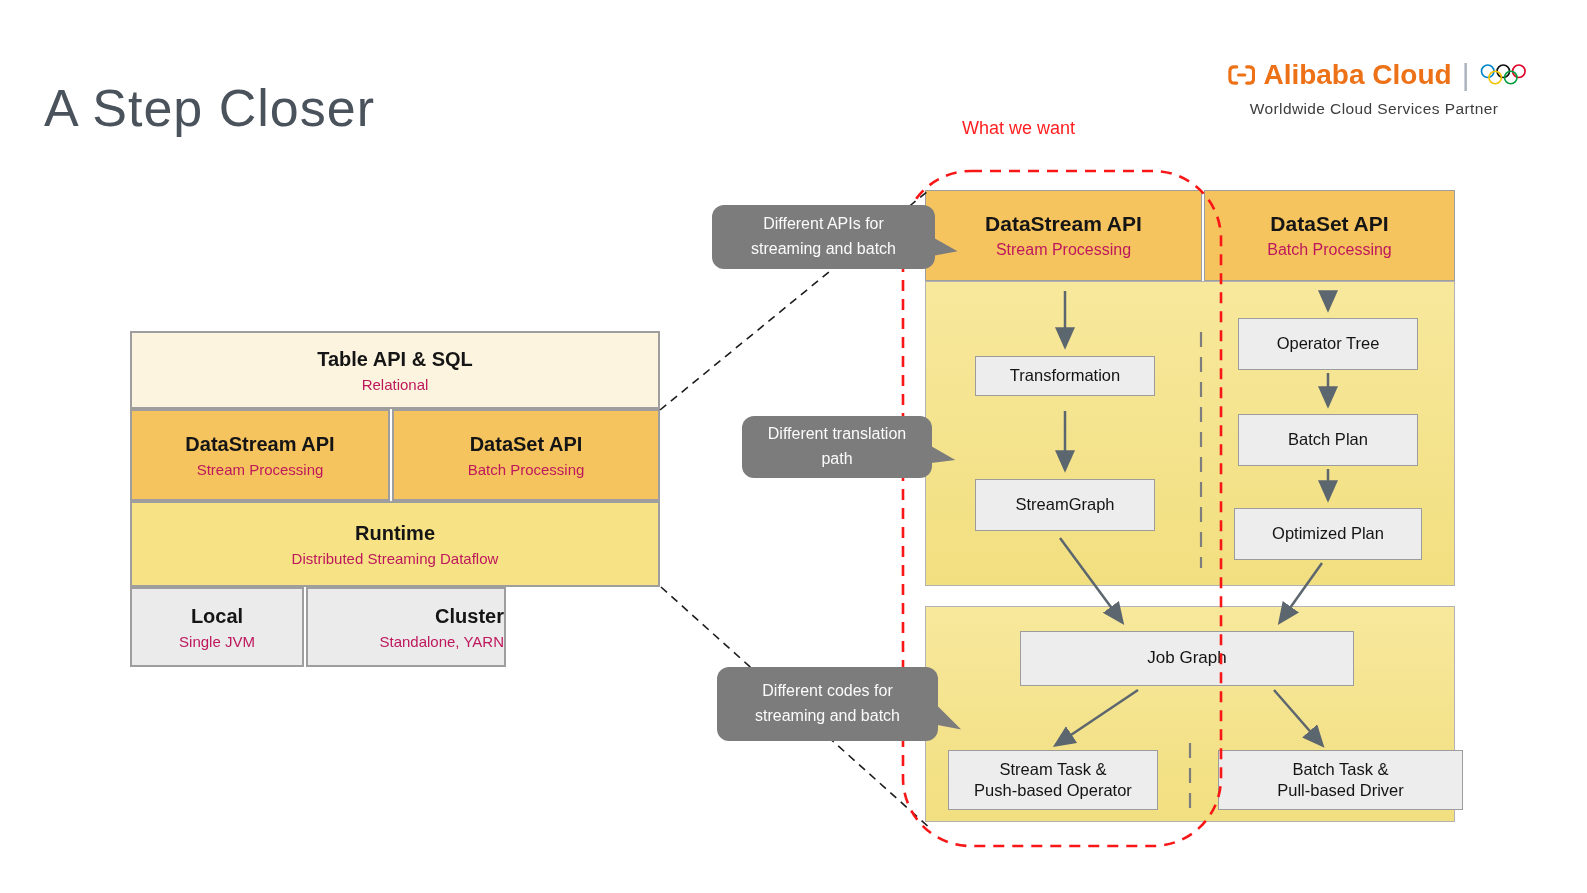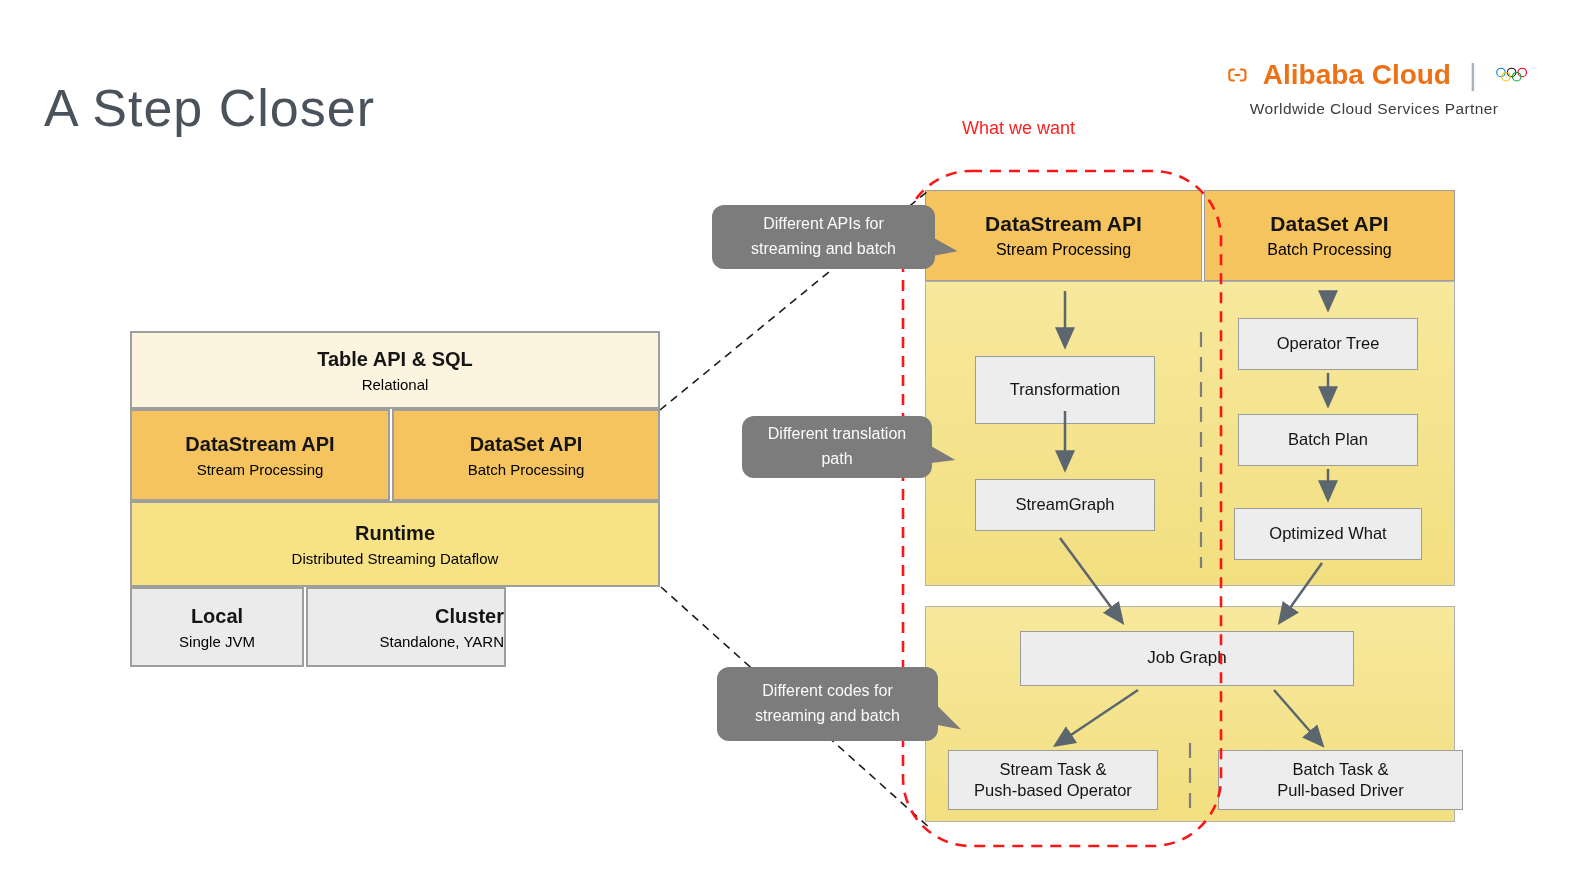--- a/index.html
+++ b/index.html
@@ -3,30 +3,30 @@
 <meta charset="utf-8">
 <style>
   html,body{margin:0;padding:0;background:#fff;}
   .slide{position:relative;width:1587px;height:893px;background:#ffffff;overflow:hidden;
          font-family:"Liberation Sans",sans-serif;}
   .abs{position:absolute;}
   .title{left:44px;top:78px;font-size:52px;color:#4a525b;letter-spacing:1px;font-weight:500;}
   .what-we-want{left:962px;top:118px;font-size:18px;color:#ff1f1f;font-weight:500;}
 
   
-  .logo-row{left:1228px;top:52px;width:300px;height:46px;display:flex;align-items:center;gap:16px;}
+  .logo-row{left:1228px;top:52px;width:300px;height:46px;display:flex;align-items:center;gap:8px;}
   .brand{font-size:28px;font-weight:bold;color:#ED7117;white-space:nowrap;}
   .logo-sep{font-size:30px;color:#aab3bb;font-weight:200;margin:0 2px;}
   .tagline{left:1246px;top:100px;width:256px;text-align:center;font-size:15.5px;color:#3d3d3d;letter-spacing:.4px;}
 
   
   .box{box-sizing:border-box;border:2px solid #9E9E9E;display:flex;flex-direction:column;
        align-items:center;justify-content:center;text-align:center;}
   .bt{font-weight:bold;font-size:20px;color:#151515;}
-  .bs{font-size:15px;color:#000000;margin-top:5px;}
+  .bs{font-size:15px;color:#be185d;margin-top:5px;}
   .cream{background:#FCF4DE;}
   .orange{background:#F6C45E;}
   .yellow{background:#F7E385;}
   .gray{background:#EBEBEB;}
   .panel{box-sizing:border-box;border:1.5px solid #B2B2B2;background:linear-gradient(180deg,#F7E89C 0%,#F2DF80 100%);}
 
   
   .ibox{box-sizing:border-box;background:#EDEDED;border:1.5px solid #9C9C9C;display:flex;
         flex-direction:column;align-items:center;justify-content:center;text-align:center;
         font-size:16.5px;color:#141414;line-height:1.3;}
@@ -96,34 +96,34 @@
     <div class="bs" style="font-size:16px;">Stream Processing</div>
   </div>
   <div class="abs box orange" style="left:1204px;top:190px;width:251px;height:91px;border-width:1.5px;">
     <div class="bt" style="font-size:21px;">DataSet API</div>
     <div class="bs" style="font-size:16px;">Batch Processing</div>
   </div>
 
   <div class="abs panel" style="left:925px;top:281px;width:530px;height:305px;"></div>
   <div class="abs panel" style="left:925px;top:606px;width:530px;height:216px;"></div>
 
-  <div class="abs ibox" style="left:975px;top:356px;width:180px;height:68px;">
+  <div class="abs ibox" style="left:975px;top:356px;width:180px;height:40px;">
     <span>Transformation</span>
   </div>
   <div class="abs ibox" style="left:975px;top:479px;width:180px;height:52px;">
     <span>StreamGraph</span>
   </div>
   <div class="abs ibox" style="left:1238px;top:318px;width:180px;height:52px;">
     <span>Operator Tree</span>
   </div>
   <div class="abs ibox" style="left:1238px;top:414px;width:180px;height:52px;">
     <span>Batch Plan</span>
   </div>
   <div class="abs ibox" style="left:1234px;top:508px;width:188px;height:52px;">
-    <span>Optimized What</span>
+    <span>Optimized Plan</span>
   </div>
   <div class="abs ibox" style="left:1020px;top:631px;width:334px;height:55px;font-size:17px;">
     <span>Job Graph</span>
   </div>
   <div class="abs ibox" style="left:948px;top:750px;width:210px;height:60px;">
     <span>Stream Task &amp;</span>
     <span>Push-based Operator</span>
   </div>
   <div class="abs ibox" style="left:1218px;top:750px;width:245px;height:60px;">
     <span>Batch Task &amp;</span>

